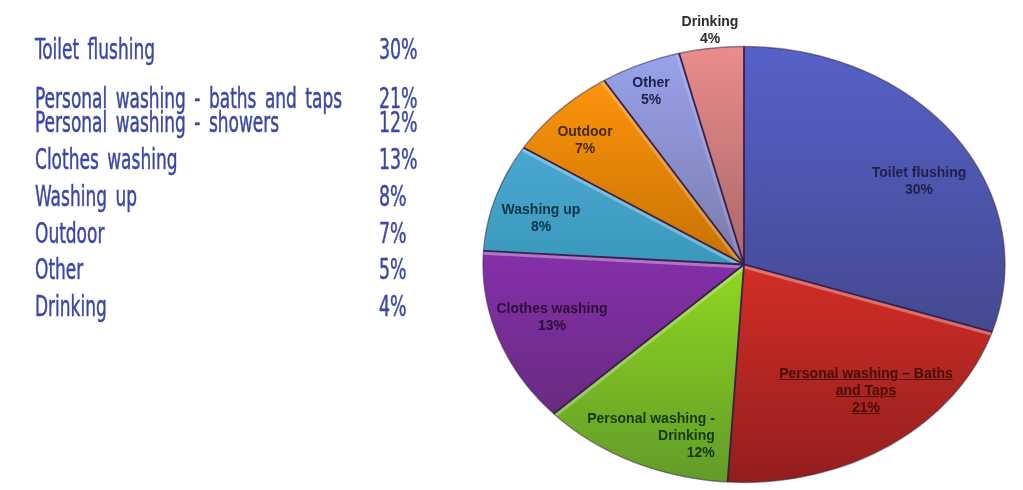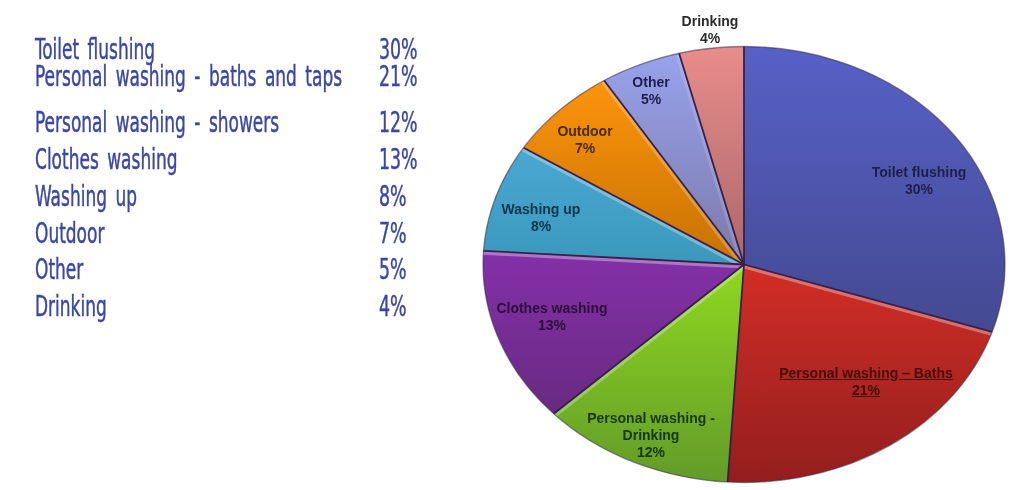--- a/index.html
+++ b/index.html
@@ -26,21 +26,21 @@
 </style>
 </head>
 <body>
 
 <div id="stage">
   <div class="list" id="list">
       <div class="row" style="top: 36px;">
         <div class="rlabel">Toilet flushing</div>
         <div class="rval">30%</div>
       </div>
-      <div class="row" style="top: 63px;">
+      <div class="row" style="top: 85px;">
         <div class="rlabel">Personal washing - baths and taps</div>
         <div class="rval">21%</div>
       </div>
       <div class="row" style="top: 109.48px;">
         <div class="rlabel">Personal washing - showers</div>
         <div class="rval">12%</div>
       </div>
       <div class="row" style="top: 146.22px;">
         <div class="rlabel">Clothes washing</div>
         <div class="rval">13%</div>
@@ -162,23 +162,24 @@
           <ellipse cx="744" cy="264.5" rx="261" ry="218" fill="none" stroke="#3a2a47" stroke-width="1.3" opacity="0.55"></ellipse>
         </g>
       </svg>
     </div>
 <div class="plabel" style="left: 919px; top: 164px; color: rgb(31, 31, 74);">
       <div>Toilet flushing</div>
       <div>30%</div>
     </div>
     <div class="plabel" style="left: 866px; top: 364.5px; color: rgb(69, 16, 8); text-decoration: underline;">
       <div>Personal washing – Baths</div>
+      <div>and Taps</div>
       <div>21%</div>
     </div>
-    <div class="plabel" style="left: 651px; top: 410px; color: rgb(22, 56, 10);">
+    <div class="plabel" style="left: 651px; top: 410px; color: rgb(22, 56, 10); text-align: right;">
       <div>Personal washing -</div>
       <div>Drinking</div>
       <div>12%</div>
     </div>
     <div class="plabel" style="left: 552px; top: 300px; color: rgb(44, 15, 56);">
       <div>Clothes washing</div>
       <div>13%</div>
     </div>
     <div class="plabel" style="left: 541px; top: 201px; color: rgb(12, 53, 72);">
       <div>Washing up</div>

